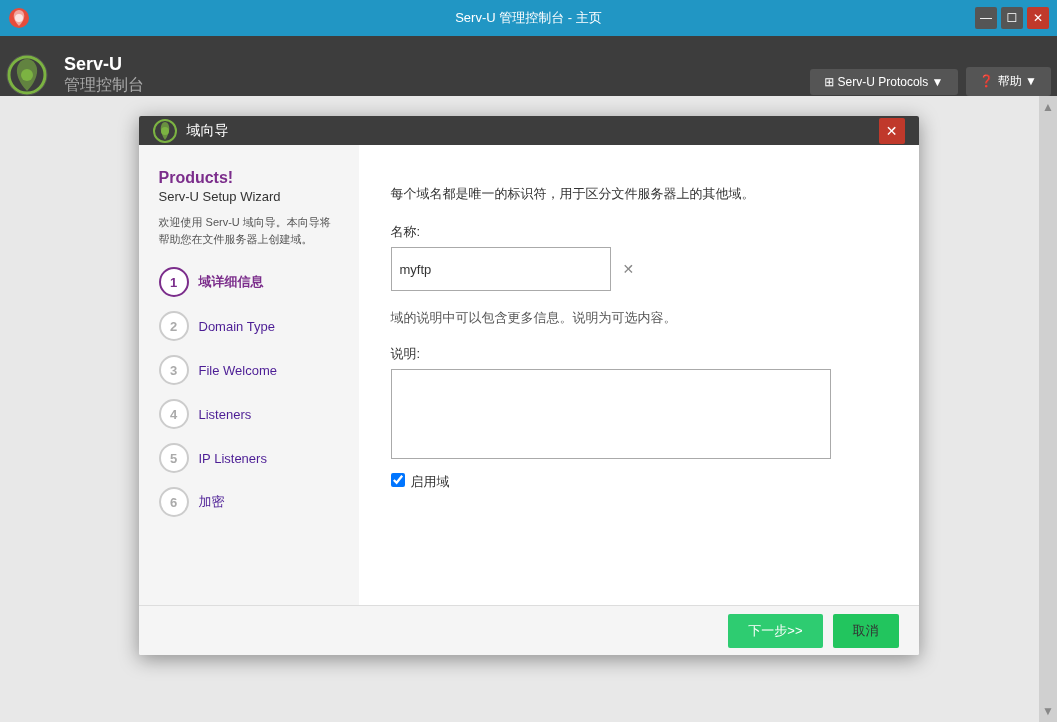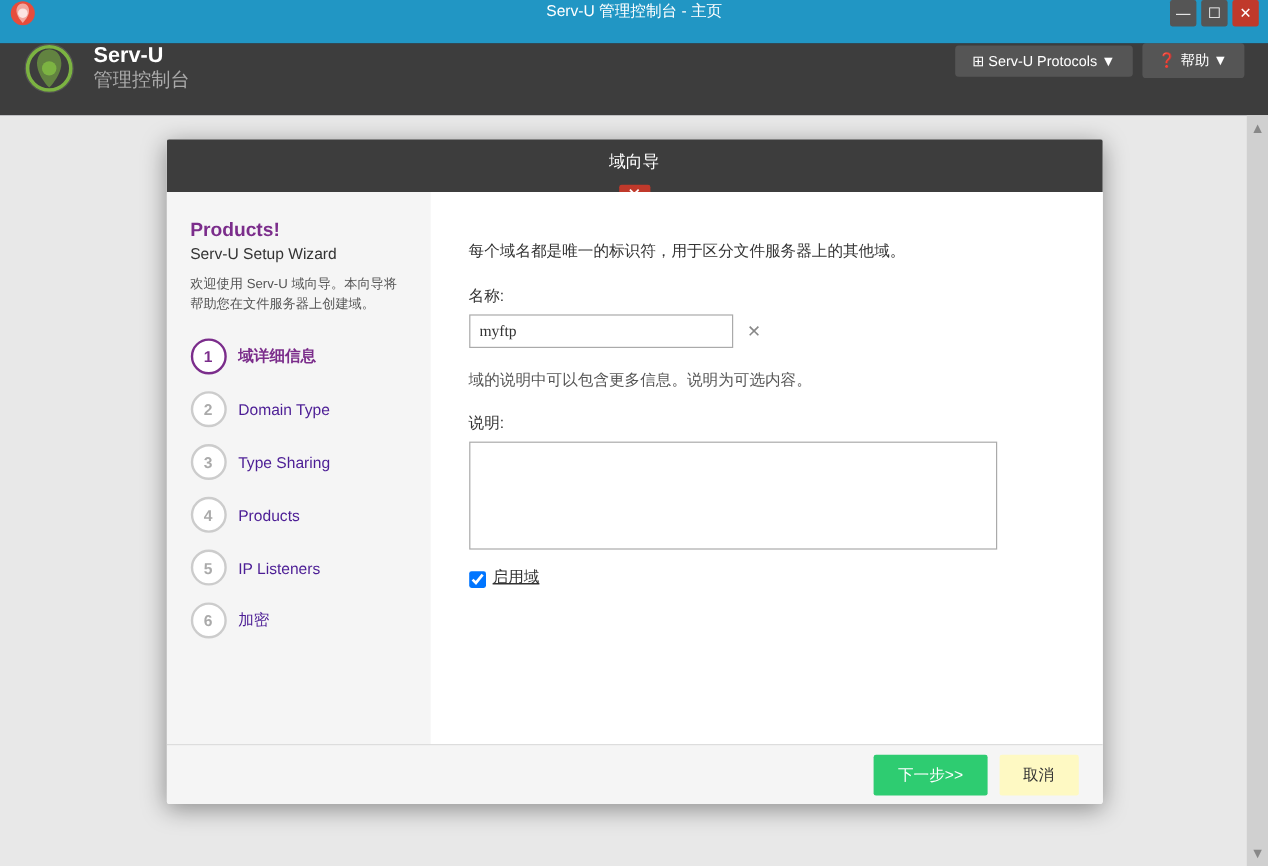--- a/index.html
+++ b/index.html
@@ -10,20 +10,21 @@
       height: 722px;
       overflow: hidden;
       position: relative;
     }
 
     
     .title-bar {
       background: #2196c4;
       height: 36px;
       display: flex;
+      align-items: center;
       justify-content: space-between;
       padding: 0 8px;
       position: relative;
     }
     .title-bar-logo {
       width: 22px;
       height: 22px;
     }
     .title-bar-title {
       color: white;
@@ -51,22 +52,22 @@
     }
     .tb-btn-min { background: #555; }
     .tb-btn-max { background: #555; }
     .tb-btn-close { background: #c0392b; }
 
     
     .app-header {
       background: #3d3d3d;
       height: 60px;
       display: flex;
-      align-items: flex-start;
-      padding: 0 20px;
+      align-items: flex-end;
+      padding: 0 6px;
       gap: 16px;
     }
     .app-logo-circle {
       width: 42px;
       height: 42px;
     }
     .app-name-block {
       display: flex;
       flex-direction: column;
     }
@@ -112,26 +113,25 @@
     
     .dialog {
       background: white;
       width: 780px;
       border-radius: 2px;
       box-shadow: 0 4px 20px rgba(0,0,0,0.4);
       overflow: hidden;
     }
     .dialog-header {
       background: #3d3d3d;
-      height: 44px;
+      height: 29px;
       display: flex;
       align-items: center;
       padding: 0 14px;
       gap: 10px;
-      flex-direction: column;
     }
     .dialog-title {
       color: white;
       font-size: 14px;
       flex: 1;
     }
     .dialog-close-btn {
       background: #c0392b;
       border: none;
       color: white;
@@ -227,27 +227,26 @@
       display: block;
     }
     .name-input-row {
       display: flex;
       align-items: center;
       gap: 8px;
       margin-bottom: 18px;
     }
     .name-input {
       width: 220px;
-      height: 28px;
+      height: 44px;
       border: 1px solid #aaa;
       padding: 0 8px;
       font-size: 13px;
       color: #333;
       outline: none;
-      font-family: Liberation Serif, serif;
     }
     .clear-btn {
       background: none;
       border: none;
       cursor: pointer;
       color: #888;
       font-size: 14px;
       padding: 2px 4px;
     }
     .desc-text {
@@ -260,23 +259,22 @@
       border: 1px solid #aaa;
       resize: none;
       padding: 6px 8px;
       font-size: 13px;
       outline: none;
       margin-bottom: 14px;
       display: block;
     }
     .checkbox-row {
       display: flex;
-      align-items: flex-end;
+      align-items: flex-start;
       gap: 6px;
-      text-decoration: underline;
     }
     .checkbox-row input[type=checkbox] {
       width: 14px;
       height: 14px;
       cursor: pointer;
     }
     .checkbox-label {
       font-size: 13px;
       color: #333;
     }
@@ -295,21 +293,21 @@
     .btn-next {
       background: #2ecc71;
       color: white;
       border: none;
       padding: 8px 20px;
       font-size: 13px;
       cursor: pointer;
       border-radius: 2px;
     }
     .btn-cancel {
-      background: #fef9c3;
+      background: #22c55e;
       color: #333;
       border: none;
       padding: 8px 20px;
       font-size: 13px;
       cursor: pointer;
       border-radius: 2px;
     }
 
     
     .textarea-wrapper {
@@ -402,25 +400,25 @@
         <div class="step-item">
           <div class="step-circle active">1</div>
           <span class="step-label active">域详细信息</span>
         </div>
         <div class="step-item">
           <div class="step-circle">2</div>
           <span class="step-label">Domain Type</span>
         </div>
         <div class="step-item">
           <div class="step-circle">3</div>
-          <span class="step-label">Type Sharing</span>
+          <span class="step-label">File Welcome</span>
         </div>
         <div class="step-item">
           <div class="step-circle">4</div>
-          <span class="step-label">Products</span>
+          <span class="step-label">Listeners</span>
         </div>
         <div class="step-item">
           <div class="step-circle">5</div>
           <span class="step-label">IP Listeners</span>
         </div>
         <div class="step-item">
           <div class="step-circle">6</div>
           <span class="step-label">加密</span>
         </div>
       </div>

